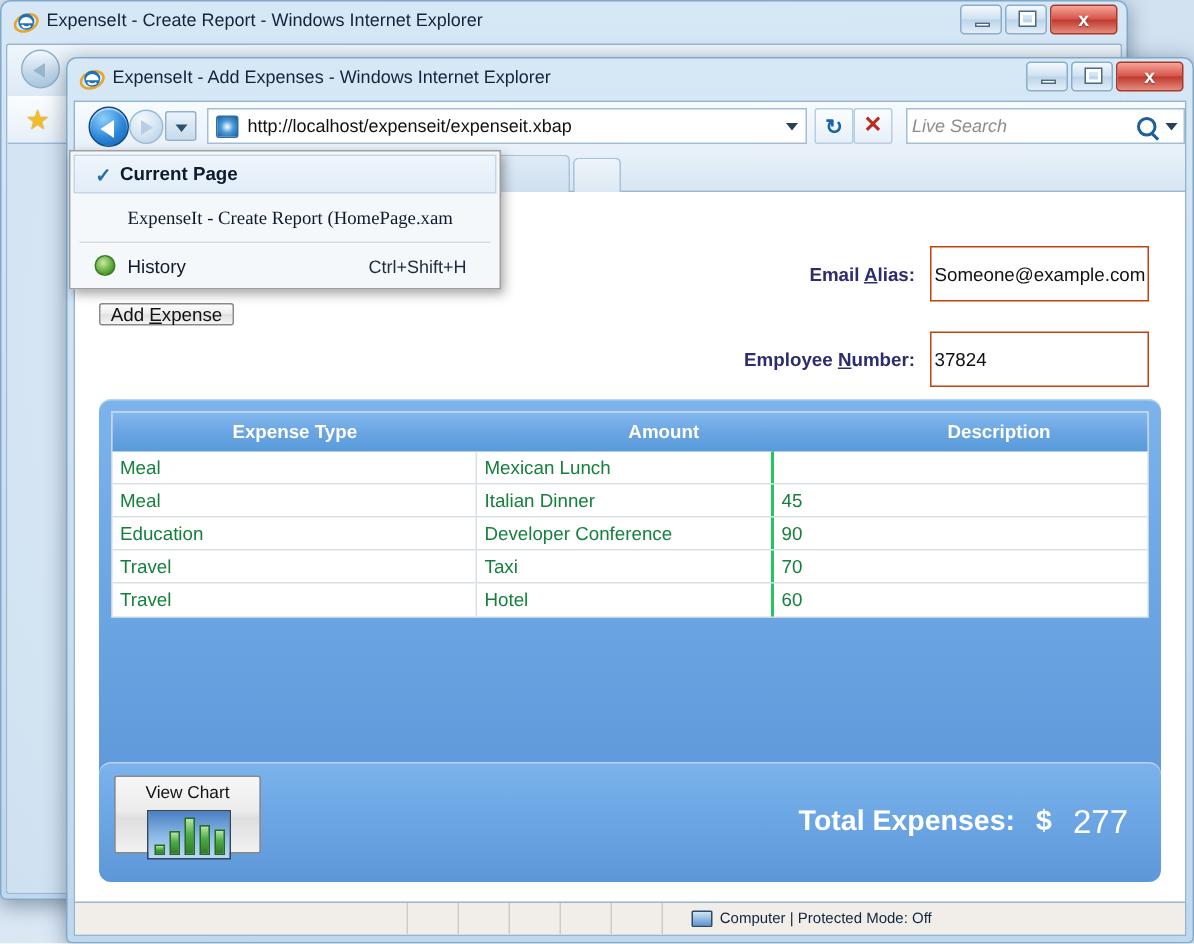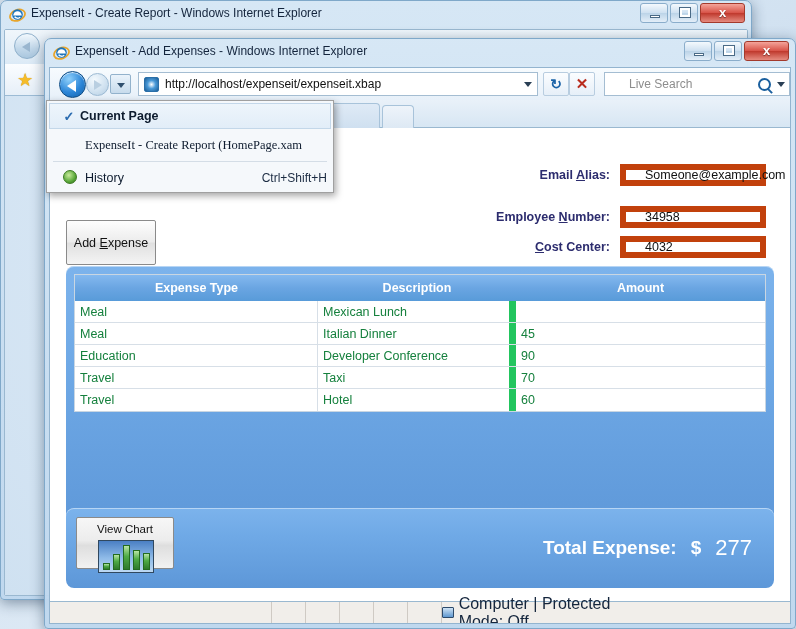--- a/index.html
+++ b/index.html
@@ -86,21 +86,21 @@
   .addr-drop::after{content:"";position:absolute;left:4px;top:9px;width:0;height:0;
       border-left:4px solid transparent;border-right:4px solid transparent;border-top:5px solid #2a3f55;}
   .refresh-btn { position:absolute; left:493px; top:4px; width:26px; height:24px;
       border:1px solid #b8cde0; border-radius:2px; background:linear-gradient(180deg,#fbfdff,#e6eff8);
       color:#1a63a8; font-size:14px; text-align:center; line-height:22px; font-weight:bold;}
   .stop-btn { position:absolute; left:519px; top:4px; width:26px; height:24px;
       border:1px solid #b8cde0; border-radius:2px; background:linear-gradient(180deg,#fbfdff,#e6eff8);
       color:#b92c1e; font-size:15px; text-align:center; line-height:21px; font-weight:bold;}
   .searchbox { position:absolute; left:554px; top:4px; width:186px; height:24px;
       background:#fff; border:1px solid #a4bdd2; display:flex; align-items:center; }
-  .search-ph { font-size:12px; color:#8d8d8d; padding-left:24px; flex:1; }
+  .search-ph { font-size:12px; color:#8d8d8d; font-style:italic; padding-left:3px; flex:1; }
   .mag { width:13px;height:13px;border:2px solid #1a5f9e;border-radius:50%;margin-right:2px;flex:none;position:relative;}
   .mag::after{content:"";position:absolute;right:-4px;bottom:-3px;width:6px;height:2px;background:#1a5f9e;transform:rotate(45deg);}
   .search-drop{width:16px;height:22px;position:relative;flex:none;}
   .search-drop::after{content:"";position:absolute;left:4px;top:9px;width:0;height:0;
       border-left:4px solid transparent;border-right:4px solid transparent;border-top:5px solid #2a3f55;}
 
   
   .tabstrip { position:absolute; left:0; top:32px; width:100%; height:28px;
       background: linear-gradient(180deg,#e9f1f9,#d7e6f3); border-bottom:1px solid #9ab8d0; }
   .tab { position:absolute; left:0px; top:3px; width:330px; height:25px;
@@ -119,40 +119,40 @@
   .mi { height:28px; display:flex; align-items:center; font-size:12.5px; color:#0d1b2e; padding-left:8px; position:relative; }
   .mi.sel { background: linear-gradient(180deg,#eef5fb,#e2edf8); border:1px solid #c3d7e9; margin:2px; height:26px; }
   .mi-check { width:22px; text-align:center; color:#2b6cb0; font-size:13px; font-weight:bold; }
   .mi-label { font-weight:bold; }
   .mi-plain { padding-left:38px;font-family:Liberation Serif, serif; }
   .mi-sep { height:1px; background:#d4dde6; margin:2px 6px; }
   .hist-ico { width:22px; text-align:center; }
   .hist-glyph { display:inline-block;width:14px;height:14px;border-radius:50%;
       background: radial-gradient(circle at 40% 35%,#c8ea9c 0%,#5aa83a 60%,#2e6e1c 100%);
       border:1px solid #3c7a22; }
-  .mi-short { position:absolute; right:6px; font-size:12px; color:#1b2b42; }
+  .mi-short { position:absolute; right:22px; font-size:12px; color:#1b2b42; }
 
   
   .page { position:absolute; left:0; top:60px; right:0; bottom:34px; background:#fff; overflow:hidden; }
   .lbl { font-size:12.5px; color:#2c2c6e; font-weight:bold; text-align:right; }
   .lbl u { text-decoration:underline; }
-  .fld { border:6px solid #c2410c; height:22px; background:#fff; font-size:12.5px;
-      color:#111; padding:2px 19px; display:flex; align-items:center; }
+  .fld { border:1px solid #c2410c; height:37px; background:#fff; font-size:12.5px;
+      color:#111; padding:2px 2px; display:flex; align-items:center; }
   .btn-std { background: linear-gradient(180deg,#fdfdfd 0%,#ececec 48%,#e0e0e0 52%,#f4f4f4 100%);
       border:1px solid #8a8a8a; border-radius:2px; font-size:12.5px; color:#111;
       display:flex; align-items:center; justify-content:center; }
 
   .panel { position:absolute; background: linear-gradient(180deg,#7cb3ec 0%,#6fa9e6 35%,#5d97d8 100%);
       border-radius:8px; box-shadow: inset 0 1px 0 rgba(255,255,255,.45); }
   .grid { position:absolute; left:8px; top:8px; right:8px; background:#fff; border:1px solid #c9d6e2; }
   .grow { display:flex; height:22px; border-bottom:1px solid #d7dfe7; font-size:12.5px; color:#15803d; }
   .grow:last-child { border-bottom:none; }
   .gcell { padding:2px 5px; display:flex; align-items:center; overflow:hidden; white-space:nowrap; }
   .gcell.c0 { width:243px; border-right:1px solid #d7dfe7; }
-  .gcell.c1 { width:198px; border-right:7px solid #22c55e; }
+  .gcell.c1 { width:198px; border-right:2px solid #22c55e; }
   .gcell.c2 { flex:1; }
   .ghead { display:flex; height:26px; align-items:center;
       background: linear-gradient(180deg,#7fb6ee 0%,#5f9cdc 55%,#skip 100%);
       background: linear-gradient(180deg,#84b9ef 0%,#6aa5e2 50%,#589bd9 100%);
       color:#fff; font-weight:bold; font-size:12.5px; }
   .ghcell { text-align:center; }
   .ghcell.h0 { width:243px; }
   .ghcell.h1 { width:198px; }
   .ghcell.h2 { flex:1; }
 
@@ -168,21 +168,21 @@
       border:1px solid #30485f; }
   .cbar { position:absolute; bottom:2px; width:7px;
       background: linear-gradient(180deg,#b9e6a5 0%,#4fab45 45%,#2f7a2a 100%);
       border:1px solid #246c1f; }
 
   
   .statusbar { position:absolute; left:0; bottom:0; width:100%; height:22px;
       background:#f1eeea; border-top:1px solid #9ab8d0; display:flex; align-items:center; }
   .sb-seg { height:100%; border-right:1px solid #cfcac4; }
   .sb-zone { flex:1; display:flex; align-items:center; justify-content:center; gap:5px;
-      font-size:16px; color:#14253c; }
+      font-size:10px; color:#14253c; }
   .mon-ico { width:14px;height:11px;border:1px solid #2d4a6b;border-radius:1px;
       background: linear-gradient(180deg,#cfe3f5,#5f97cf); position:relative; }
 </style>
 </head>
 <body>
 
 <div id="root">
 
   <div class="win" id="win-back">
     <div class="titlebar">
@@ -322,38 +322,38 @@
 
       <div class="page">
 
         <div style="position:absolute; right:24px; top:36px;">
           <div style="display:flex; align-items:center; justify-content:flex-end; margin-bottom:20px;">
             <span class="lbl"><span>Email </span><u>A</u><span>lias:</span></span>
             <span class="fld" style="width:146px; margin-left:10px;">Someone@example.com</span>
           </div>
           <div style="display:flex; align-items:center; justify-content:flex-end; margin-bottom:8px;">
             <span class="lbl"><span>Employee </span><u>N</u><span>umber:</span></span>
-            <span class="fld" style="width:146px; margin-left:10px;">34958</span>
+            <span class="fld" style="width:146px; margin-left:10px;">37824</span>
           </div>
           <div style="display:flex; align-items:center; justify-content:flex-end;">
             <span class="lbl"><span></span><u>C</u><span>ost Center:</span></span>
             <span class="fld" style="width:146px; margin-left:10px;">4032</span>
           </div>
         </div>
 
-        <div class="btn-std" style="position:absolute; left:16px; top:92px; width:90px; height:45px;">
+        <div class="btn-std" style="position:absolute; left:16px; top:74px; width:90px; height:15px;">
           <span><span>Add </span><u>E</u><span>xpense</span></span>
         </div>
 
         <div class="panel" style="left:16px; top:138px; right:16px; height:277px;">
           <div class="grid">
             <div class="ghead">
               <div class="ghcell h0">Expense Type</div>
+              <div class="ghcell h2">Amount</div>
               <div class="ghcell h1">Description</div>
-              <div class="ghcell h2">Amount</div>
             </div>
             <div id="grid-body">
                 <div class="grow">
                   <div class="gcell c0">Meal</div>
                   <div class="gcell c1">Mexican Lunch</div>
                 </div>
                 <div class="grow">
                   <div class="gcell c0">Meal</div>
                   <div class="gcell c1">Italian Dinner</div>
                   <div class="gcell c2">45</div>
@@ -382,21 +382,21 @@
             <div class="chart-btn-lbl">View Chart</div>
             <div class="chart-ico">
               <span class="cbar" style="left:4px;  height:7px;"></span>
               <span class="cbar" style="left:14px; height:16px;"></span>
               <span class="cbar" style="left:24px; height:25px;"></span>
               <span class="cbar" style="left:34px; height:20px;"></span>
               <span class="cbar" style="left:44px; height:17px;"></span>
             </div>
           </div>
           <div style="position:absolute; right:22px; top:0; height:100%; display:flex; align-items:center; gap:14px;">
-            <span class="total-lbl">Total Expense:</span>
+            <span class="total-lbl">Total Expenses:</span>
             <span class="total-lbl">$</span>
             <span class="total-val">277</span>
           </div>
         </div>
       </div>
 
       <div class="statusbar">
         <div class="sb-seg" style="width:222px;"></div>
         <div class="sb-seg" style="width:34px;"></div>
         <div class="sb-seg" style="width:34px;"></div>

